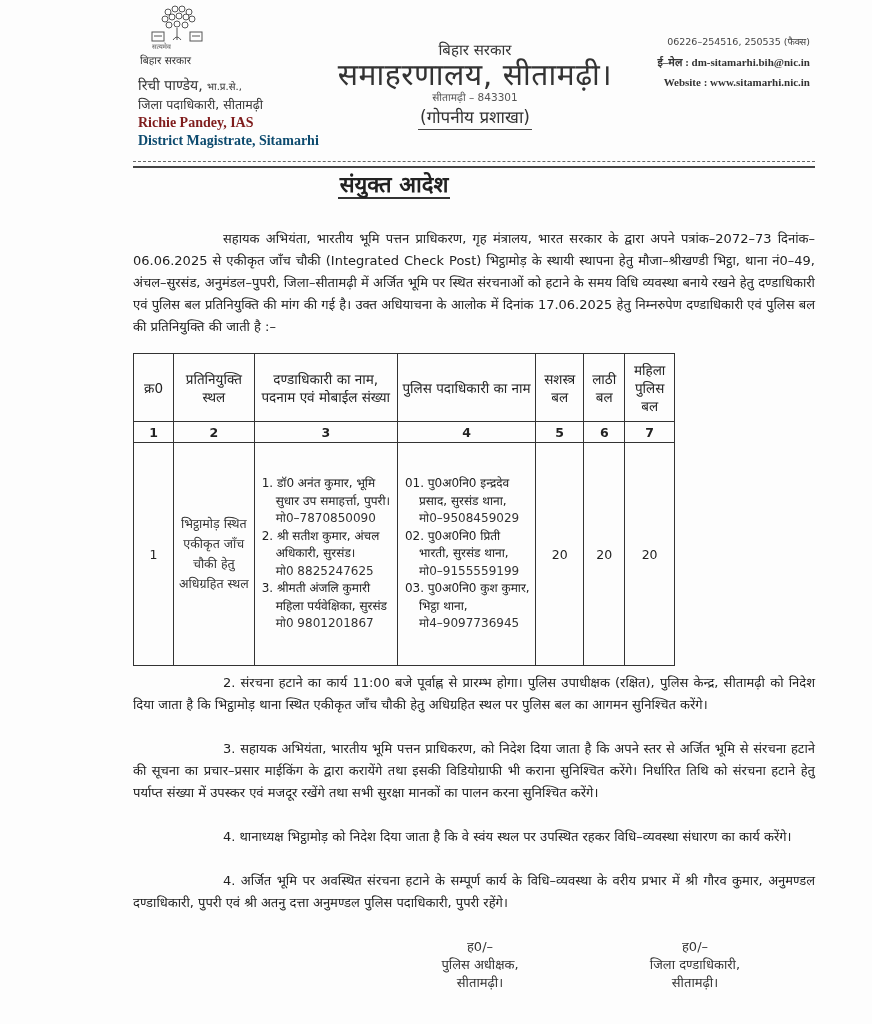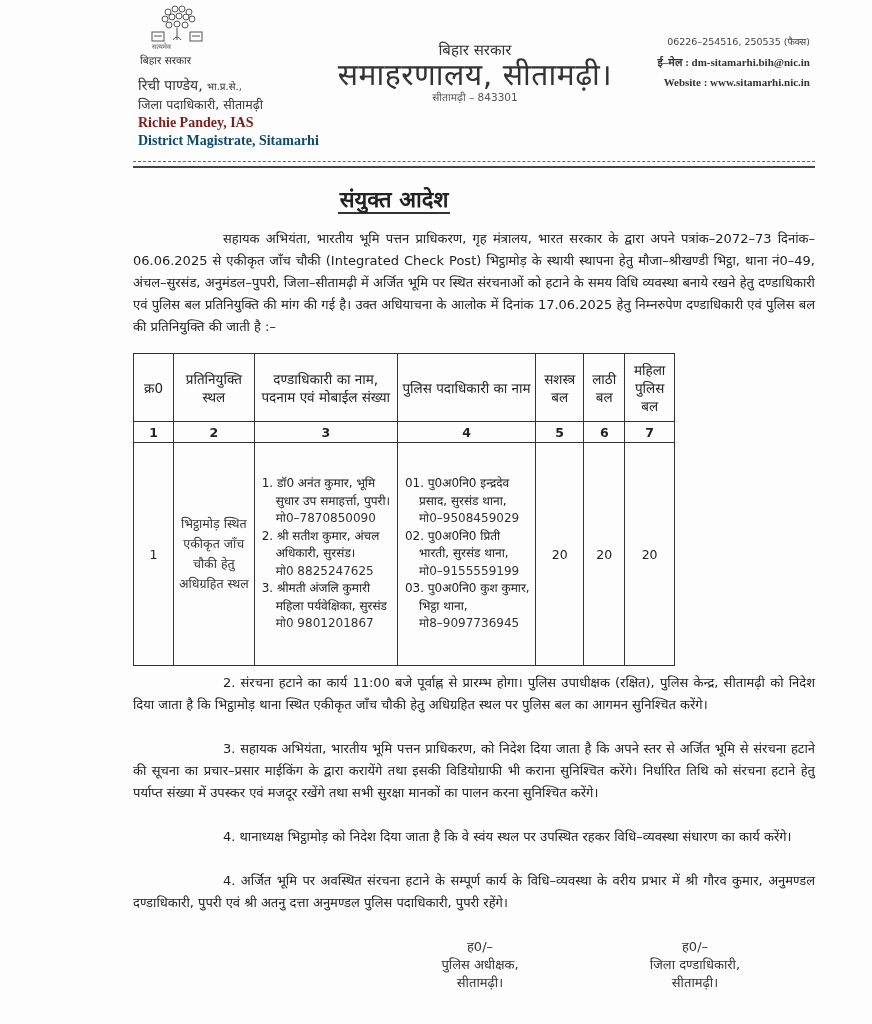--- a/index.html
+++ b/index.html
@@ -27,21 +27,21 @@
 
   
   .contact { left:610px; top:32px; width:200px; text-align:right; font-size:9.5px; color:#444; line-height:20px; }
   .contact .email, .contact .web { font-family:"Liberation Serif", serif; font-weight:bold; font-size:11px; color:#333; }
 
   
   .sep1 { left:133px; top:161px; width:682px; height:0; border-top:1px dashed #666; }
   .sep2 { left:133px; top:166px; width:682px; height:0; border-top:2px solid #444; }
 
   
-  .doc-title { left:0; top:183px; width:788px; text-align:center; }
+  .doc-title { left:0; top:168px; width:788px; text-align:center; }
   .doc-title span { font-size:22px; font-weight:bold; color:#222; border-bottom:2px solid #333; padding:0 2px; }
 
   
   .para { left:133px; width:682px; font-size:13px; line-height:22px; text-align:justify; color:#222; }
   .para .indent { display:inline-block; width:90px; }
   .p1 { top:228px; }
 
   
   table.order { position:absolute; left:133px; top:353px; width:542px; border-collapse:collapse; font-size:12.5px; color:#222; }
   table.order td, table.order th { border:1.2px solid #333; text-align:center; vertical-align:middle; padding:0 3px; font-weight:normal; }
@@ -95,20 +95,21 @@
     <span class="iab">भा.प्र.से.,</span>
   </div>
   <div class="abs dm-title-hi">जिला पदाधिकारी, सीतामढ़ी</div>
   <div class="abs dm-name-en">Richie Pandey, IAS</div>
   <div class="abs dm-title-en">District Magistrate, Sitamarhi</div>
 
   <div class="abs center-block">
     <div class="c-bihar">बिहार सरकार</div>
     <div class="c-office">समाहरणालय, सीतामढ़ी।</div>
     <div class="c-pin">सीतामढ़ी – 843301</div>
+    <div><span class="c-branch">(गोपनीय प्रशाखा)</span></div>
   </div>
 
   <div class="abs contact">
     <div>06226–254516, 250535 (फैक्स)</div>
     <div class="email">ई–मेल : dm-sitamarhi.bih@nic.in</div>
     <div class="web">Website : www.sitamarhi.nic.in</div>
   </div>
 
   <div class="abs sep1"></div>
   <div class="abs sep2"></div>
@@ -152,21 +153,21 @@
       <td>1</td>
       <td class="site">भिट्ठामोड़ स्थित एकीकृत जाँच चौकी हेतु अधिग्रहित स्थल</td>
       <td class="list">
         <div class="item"><span>1. डॉ0 अनंत कुमार, भूमि सुधार उप समाहर्त्ता, पुपरी।</span><span class="mob">मो0–7870850090</span></div>
         <div class="item"><span>2. श्री सतीश कुमार, अंचल अधिकारी, सुरसंड।</span><span class="mob">मो0 8825247625</span></div>
         <div class="item"><span>3. श्रीमती अंजलि कुमारी महिला पर्यवेक्षिका, सुरसंड</span><span class="mob">मो0 9801201867</span></div>
       </td>
       <td class="list">
         <div class="item"><span>01. पु0अ0नि0 इन्द्रदेव प्रसाद, सुरसंड थाना,</span><span class="mob">मो0–9508459029</span></div>
         <div class="item"><span>02. पु0अ0नि0 प्रिती भारती, सुरसंड थाना,</span><span class="mob">मो0–9155559199</span></div>
-        <div class="item"><span>03. पु0अ0नि0 कुश कुमार, भिट्ठा थाना,</span><span class="mob">मो8–9097736945</span></div>
+        <div class="item"><span>03. पु0अ0नि0 कुश कुमार, भिट्ठा थाना,</span><span class="mob">मो4–9097736945</span></div>
       </td>
       <td>20</td>
       <td>20</td>
       <td>20</td>
     </tr>
   </tbody>
     </table>
 
   <div class="abs para p2"><span class="indent"></span><span>2. संरचना हटाने का कार्य 11:00 बजे पूर्वाह्न से प्रारम्भ होगा। पुलिस उपाधीक्षक (रक्षित), पुलिस केन्द्र, सीतामढ़ी को निदेश दिया जाता है कि भिट्ठामोड़ थाना स्थित एकीकृत जाँच चौकी हेतु अधिग्रहित स्थल पर पुलिस बल का आगमन सुनिश्चित करेंगे।</span></div>
   <div class="abs para p3"><span class="indent"></span><span>3. सहायक अभियंता, भारतीय भूमि पत्तन प्राधिकरण, को निदेश दिया जाता है कि अपने स्तर से अर्जित भूमि से संरचना हटाने की सूचना का प्रचार–प्रसार माईकिंग के द्वारा करायेंगे तथा इसकी विडियोग्राफी भी कराना सुनिश्चित करेंगे। निर्धारित तिथि को संरचना हटाने हेतु पर्याप्त संख्या में उपस्कर एवं मजदूर रखेंगे तथा सभी सुरक्षा मानकों का पालन करना सुनिश्चित करेंगे।</span></div>

